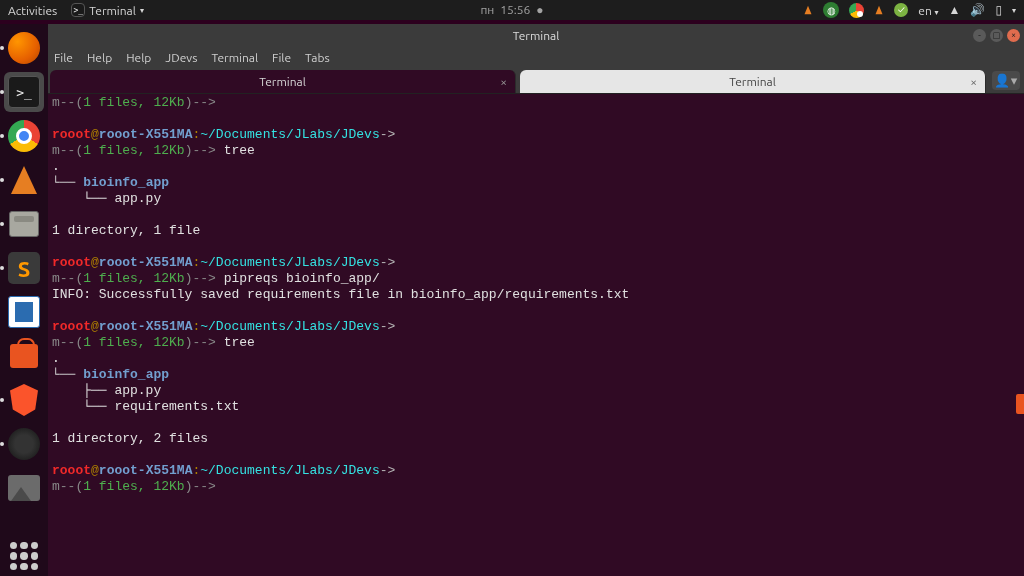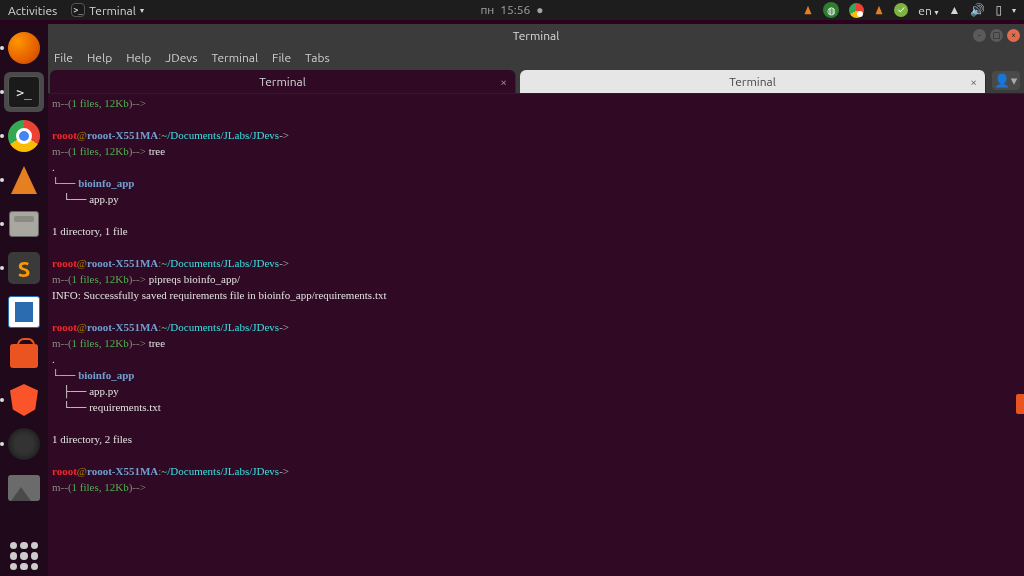--- a/index.html
+++ b/index.html
@@ -110,22 +110,22 @@
   border-radius:6px 6px 0 0;
   margin:2px 2px 0 2px;
 }
 .tab.active{ background:#300a24; color:#d6d6d6; }
 .tab .x{ position:absolute; right:8px; color:#999; font-size:12px;}
 .tab-newuser { width:28px; flex:none; background:#4a4a4a; color:#aaa; display:flex;align-items:center;justify-content:center;font-size:13px;border-radius:4px;margin:3px 4px;}
 
 
 .termbody{
   flex:1; background:#300a24; color:#d0d0d0;
-  font-family: Liberation Serif, serif;
-  font-size:11px; line-height:16px;
+  font-family: Liberation Mono, monospace;
+  font-size:13px; line-height:16px;
   padding: 1px 4px;
   white-space:pre;
   overflow:hidden;
 }
 .c-user{color:#ef2929;font-weight:bold;}
 .c-at{color:#ad7f00;}
 .c-host{color:#729fcf;font-weight:bold;}
 .c-path{color:#34e2e2;}
 .c-arrow{color:#b7b7b7;}
 .c-dim{color:#888;}

